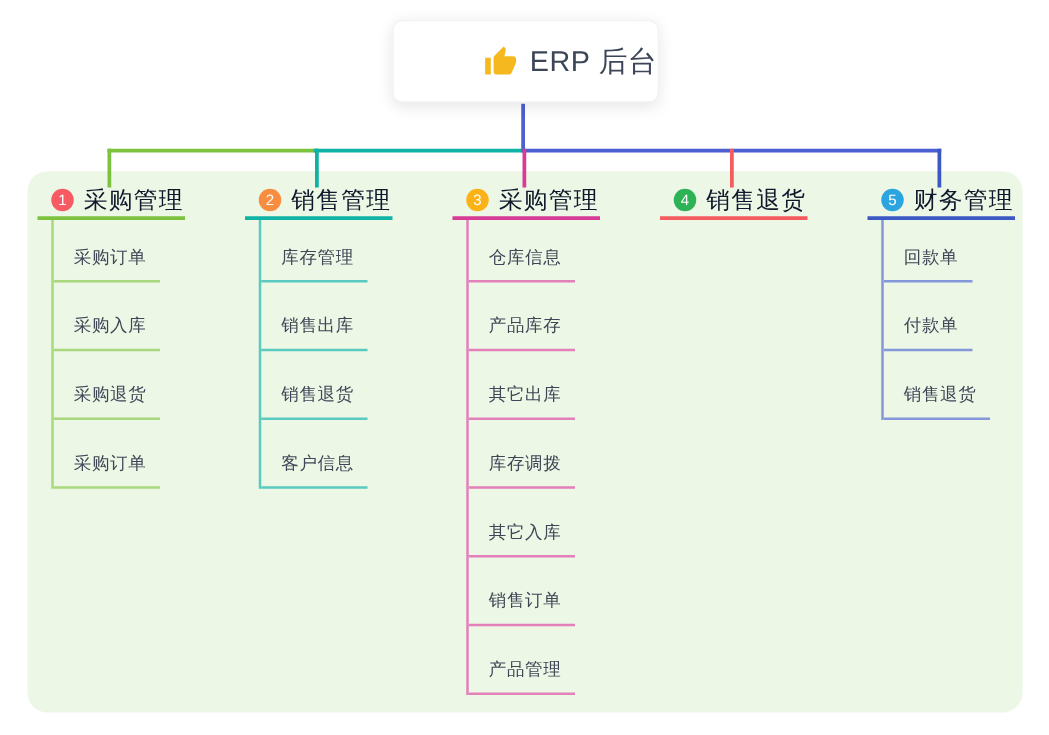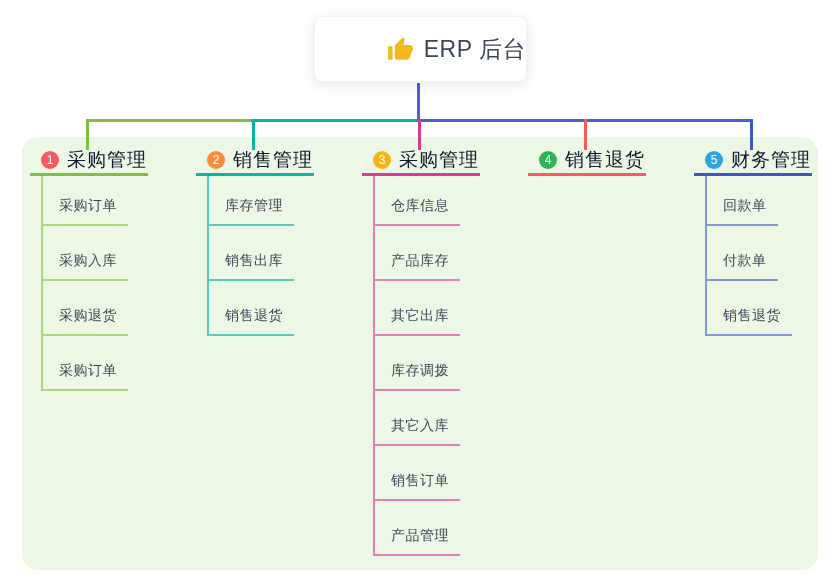--- a/index.html
+++ b/index.html
@@ -155,20 +155,23 @@
         <div class="branch-body">
           <div class="child">
             <span class="child-text">库存管理</span>
           </div>
           <div class="child">
             <span class="child-text">销售出库</span>
           </div>
           <div class="child">
             <span class="child-text">销售退货</span>
           </div>
+          <div class="child">
+            <span class="child-text">客户信息</span>
+          </div>
         </div>
       </div>
       <div class="branch" style="left: 340px; --line: #d63b95; --childline: #e380ba;">
         <div class="branch-head">
           <span class="badge" style="background: rgb(251, 178, 22);">3</span>
           <span class="branch-title">采购管理</span>
         </div>
         <div class="branch-body">
           <div class="child">
             <span class="child-text">仓库信息</span>

